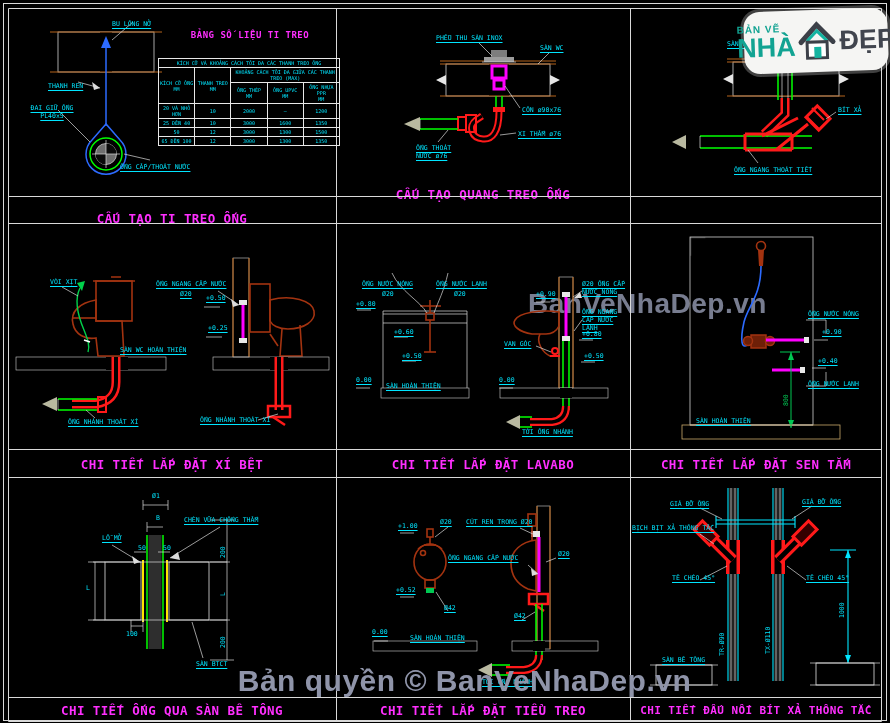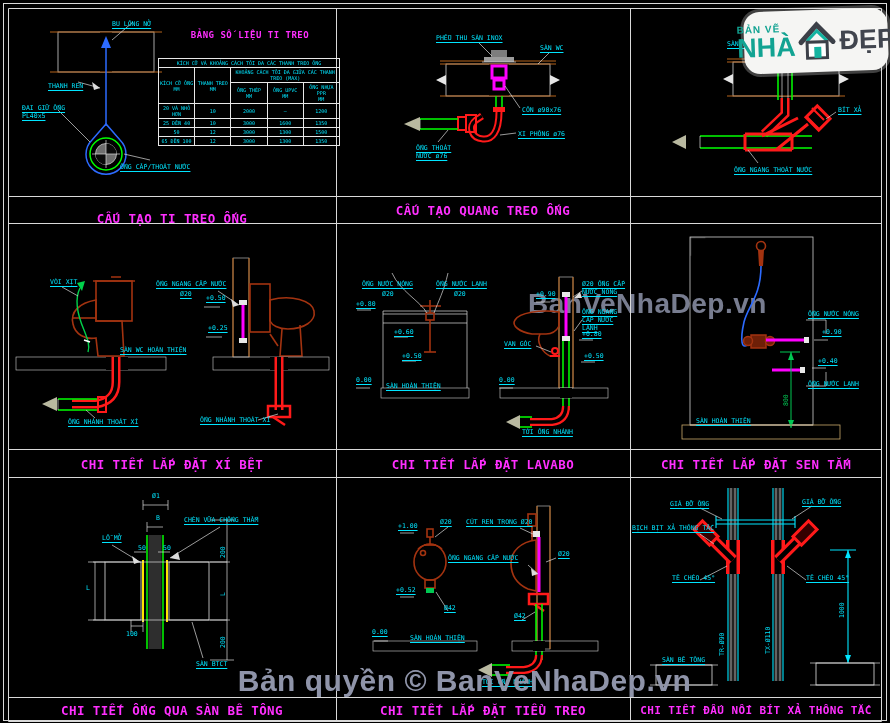--- a/index.html
+++ b/index.html
@@ -2,21 +2,21 @@
 <html><head>
 <meta charset="utf-8">
 <style>
   html,body{margin:0;padding:0;background:#000;}
   #sheet{position:relative;width:890px;height:723px;background:#000;overflow:hidden;
          font-family:"DejaVu Sans Mono",monospace;padding-left:39px;}
   .panel{position:absolute;}
   .lbl{position:absolute;color:#00e5ff;font-size:6.5px;line-height:1.25;white-space:pre-line;
        text-decoration:underline;text-underline-offset:1.5px;letter-spacing:0;}
   .nound{text-decoration:none;}
-  .ctr{}
+  .ctr{text-align:center;}
   .rot{transform:rotate(-90deg);transform-origin:0 0;text-decoration:none;}
   .grn{color:#00c853;}
   .ptitle{position:absolute;display:flex;align-items:center;justify-content:center;
           color:#ff2fff;font-size:12.5px;font-weight:600;letter-spacing:.4px;white-space:nowrap;}
   
   .tbl-wrap{position:absolute;left:150px;top:22px;width:184px;}
   .tbl-title{color:#ff2fff;font-size:9px;font-weight:700;text-align:center;margin-bottom:18px;letter-spacing:.5px;}
   table.tb{border-collapse:collapse;width:182px;table-layout:fixed;}
   table.tb td,table.tb th{border:1px solid #e8e8e8;color:#00e5ff;font-size:5px;font-weight:400;
       text-align:center;vertical-align:middle;padding:1px 0;line-height:1.2;white-space:pre-line;
@@ -378,29 +378,29 @@
         </tr>
       </tbody>
         </table>
     </div>
   </div>
 
   <div class="panel" style="left:336px;top:8px;width:294px;height:188px;z-index:3">
     <span class="lbl" style="left:100px;top:26px">PHỄU THU SÀN INOX</span>
     <span class="lbl" style="left:204px;top:36px">SÀN WC</span>
     <span class="lbl" style="left:186px;top:98px">CÔN ø90x76</span>
-    <span class="lbl" style="left:182px;top:122px">XI PHÔNG ø76</span>
+    <span class="lbl" style="left:182px;top:122px">XI THẤM ø76</span>
     <span class="lbl" style="left:80px;top:136px">ỐNG THOÁT
 NƯỚC ø76</span>
   </div>
 
   <div class="panel" style="left:630px;top:8px;width:252px;height:188px;z-index:3">
     <span class="lbl" style="left:97px;top:32px">SÀN WC</span>
     <span class="lbl" style="left:208px;top:98px">BÍT XẢ</span>
-    <span class="lbl" style="left:104px;top:158px">ỐNG NGANG THOÁT NƯỚC</span>
+    <span class="lbl" style="left:104px;top:158px">ỐNG NGANG THOÁT TIẾT</span>
   </div>
 
   <div class="panel" style="left:8px;top:224px;width:328px;height:226px;z-index:3">
     <span class="lbl" style="left:42px;top:54px">VÒI XỊT</span>
     <span class="lbl" style="left:112px;top:122px">SÀN WC HOÀN THIỆN</span>
     <span class="lbl" style="left:60px;top:194px">ỐNG NHÁNH THOÁT XÍ</span>
     <span class="lbl" style="left:148px;top:56px">ỐNG NGANG CẤP NƯỚC</span>
     <span class="lbl" style="left:172px;top:66px">Ø20</span>
     <span class="lbl" style="left:198px;top:70px">+0.50</span>
     <span class="lbl" style="left:200px;top:100px">+0.25</span>
@@ -473,21 +473,21 @@
     <span class="lbl" style="left:2px;top:46px">BỊCH BỊT XẢ THÔNG TẮC</span>
     <span class="lbl" style="left:42px;top:96px">TÊ CHÉO 45°</span>
     <span class="lbl" style="left:176px;top:96px">TÊ CHÉO 45°</span>
     <span class="lbl rot" style="left:208px;top:140px">1000</span>
     <span class="lbl rot" style="left:88px;top:178px">TR-Ø90</span>
     <span class="lbl rot" style="left:134px;top:176px">TX-Ø110</span>
     <span class="lbl" style="left:32px;top:178px">SÀN BÊ TÔNG</span>
   </div>
 
   <div class="ptitle" style="left:8px;top:196px;width:328px;height:44px">CẤU TẠO TI TREO ỐNG</div>
-  <div class="ptitle" style="left:336px;top:196px;width:294px;height:28px">CẤU TẠO QUANG TREO ỐNG</div>
+  <div class="ptitle" style="left:336px;top:180px;width:294px;height:28px">CẤU TẠO QUANG TREO ỐNG</div>
   <div class="ptitle" style="left:8px;top:450px;width:328px;height:28px">CHI TIẾT LẮP ĐẶT XÍ BỆT</div>
   <div class="ptitle" style="left:630px;top:450px;width:252px;height:28px">CHI TIẾT LẮP ĐẶT SEN TẮM</div>
   <div class="ptitle" style="left:336px;top:450px;width:294px;height:28px">CHI TIẾT LẮP ĐẶT LAVABO</div>
   <div class="ptitle" style="left:8px;top:698px;width:328px;height:24px">CHI TIẾT ỐNG QUA SÀN BÊ TÔNG</div>
   <div class="ptitle" style="left:336px;top:698px;width:294px;height:24px">CHI TIẾT LẮP ĐẶT TIỂU TREO</div>
   <div class="ptitle" style="left:630px;top:698px;width:252px;height:24px;font-size:11px">CHI TIẾT ĐẤU NỐI BÍT XẢ THÔNG TẮC</div>
 
   <div class="watermark">BanVeNhaDep.vn</div>
 
   <div class="footer">Bản quyền © BanVeNhaDep.vn</div>

